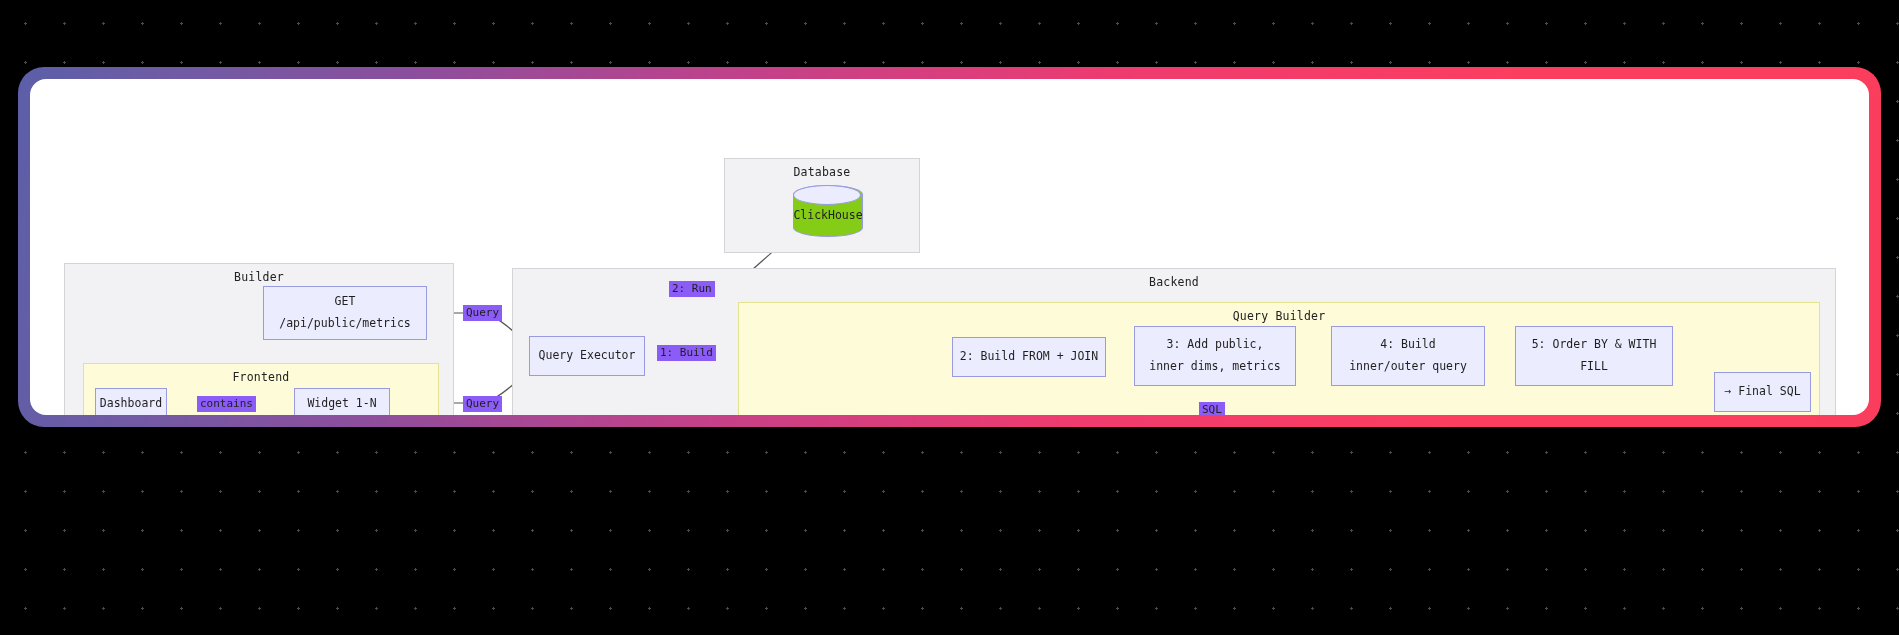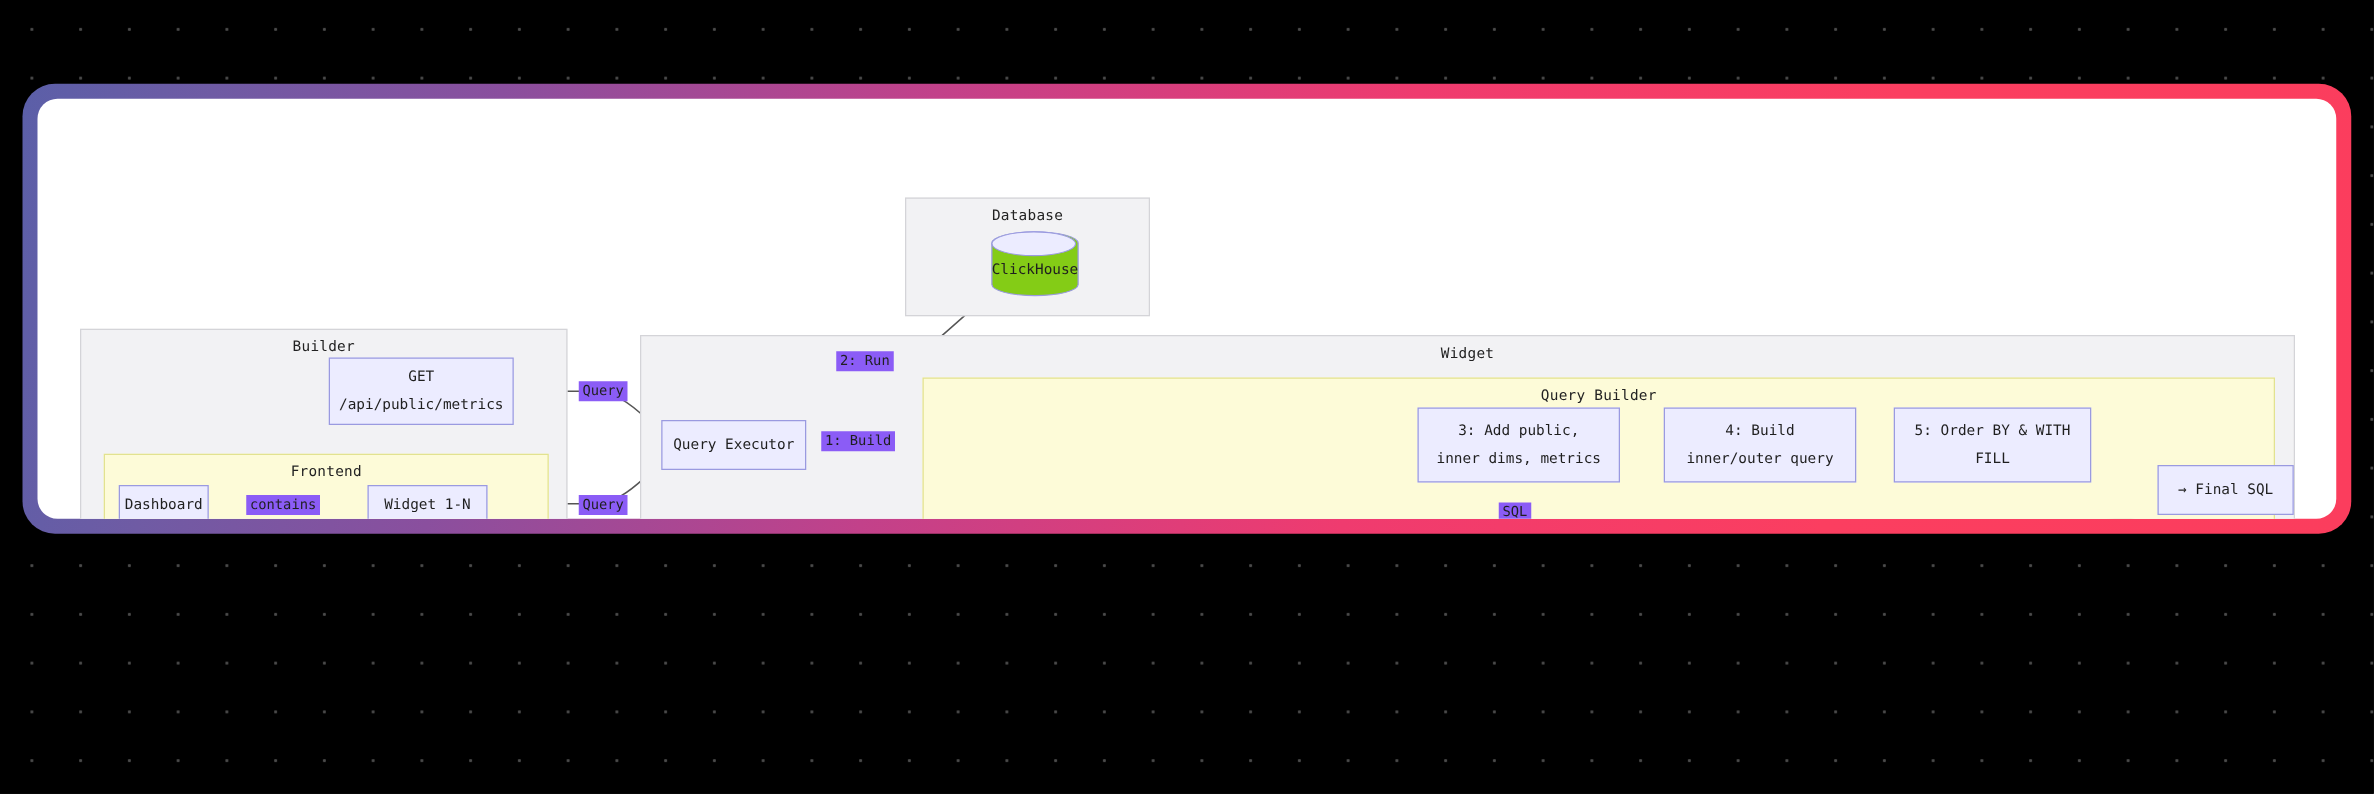--- a/index.html
+++ b/index.html
@@ -192,21 +192,21 @@
 
         <path d="M 1673 358 C 1705 360 1710 382 1722 392" marker-end="url(#arrow)"></path>
 
         <path d="M 1717 410 C 1700 420 1690 412 1660 412 L 760 412 C 720 412 700 400 665 380" marker-end="url(#arrow)"></path>
       </svg>
 
       <div class="cluster" style="left:64px; top:263px; width:390px; height:192px;">
         <div class="cluster-label">Builder</div>
       </div>
 
-      <div class="node" style="left:263px; top:286px; width:148px; height:54px;">
+      <div class="node" style="left:263px; top:286px; width:164px; height:54px;">
         <span>GET</span>
         <span class="l2">/api/public/metrics</span>
       </div>
 
       <div class="cluster yellow" style="left:83px; top:363px; width:356px; height:84px;">
         <div class="cluster-label">Frontend</div>
       </div>
 
       <div class="node" style="left:95px; top:388px; width:72px; height:32px;">
         <span>Dashboard</span>
@@ -219,49 +219,52 @@
       <div class="cluster" style="left:724px; top:158px; width:196px; height:95px;">
         <div class="cluster-label">Database</div>
       </div>
 
       <div class="db-node" style="left:793px; top:185px; width:70px; height:52px;">
         <span class="db-cap"></span>
         <span class="db-text" style="margin-top:8px;">ClickHouse</span>
       </div>
 
       <div class="cluster" style="left:512px; top:268px; width:1324px; height:194px;">
-        <div class="cluster-label">Widget</div>
+        <div class="cluster-label">Backend</div>
       </div>
 
       <div class="node" style="left:529px; top:336px; width:116px; height:40px;">
         <span>Query Executor</span>
       </div>
 
       <div class="cluster yellow" style="left:738px; top:302px; width:1082px; height:145px;">
         <div class="cluster-label">Query Builder</div>
       </div>
 
 
+      <div class="node" style="left:952px; top:337px; width:154px; height:40px;">
+        <span>2: Build FROM + JOIN</span>
+      </div>
 
       <div class="node" style="left:1134px; top:326px; width:162px; height:60px;">
         <span>3: Add public,</span>
         <span class="l2">inner dims, metrics</span>
       </div>
 
       <div class="node" style="left:1331px; top:326px; width:154px; height:60px;">
         <span>4: Build</span>
         <span class="l2">inner/outer query</span>
       </div>
 
       <div class="node" style="left:1515px; top:326px; width:158px; height:60px;">
         <span>5: Order BY &amp; WITH</span>
         <span class="l2">FILL</span>
       </div>
 
-      <div class="node" style="left:1714px; top:372px; width:109px; height:40px;margin-left:12px;">
+      <div class="node" style="left:1714px; top:372px; width:97px; height:40px;">
         <span>→ Final SQL</span>
       </div>
 
       <div class="edge-label" style="left:463px; top:305px;">Query</div>
 
       <div class="edge-label" style="left:463px; top:396px;">Query</div>
 
       <div class="edge-label" style="left:197px; top:396px;">contains</div>
 
       <div class="edge-label" style="left:669px; top:281px;">2: Run</div>

